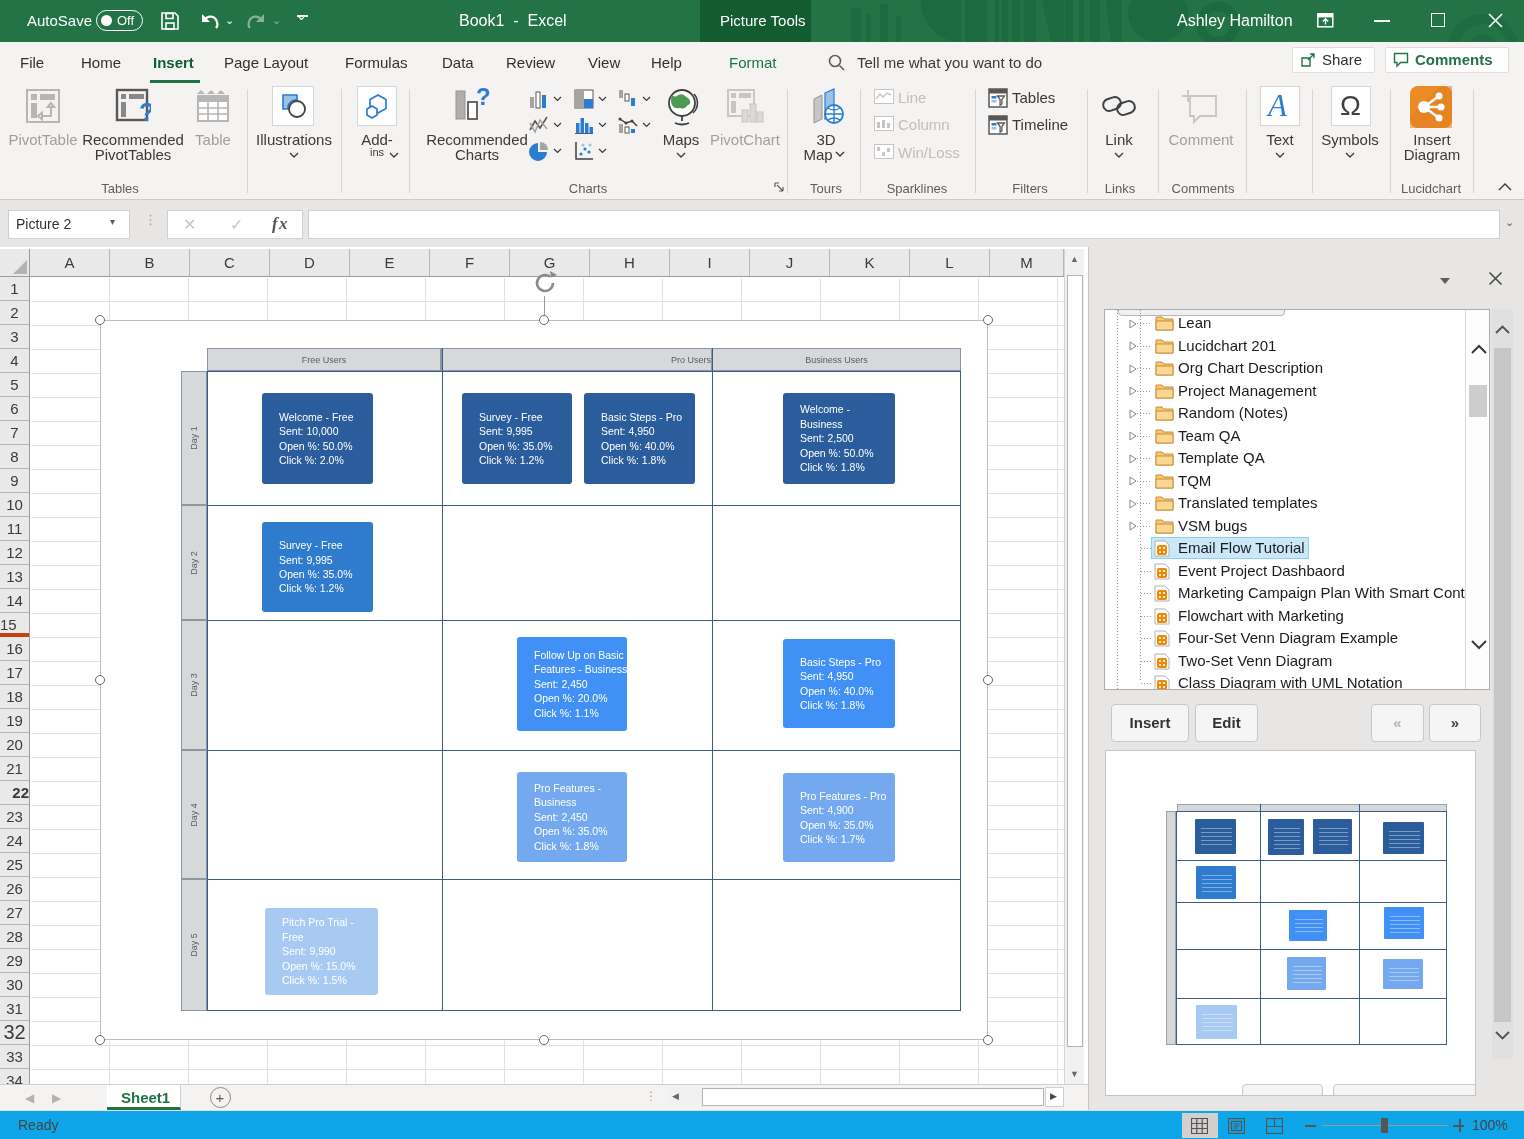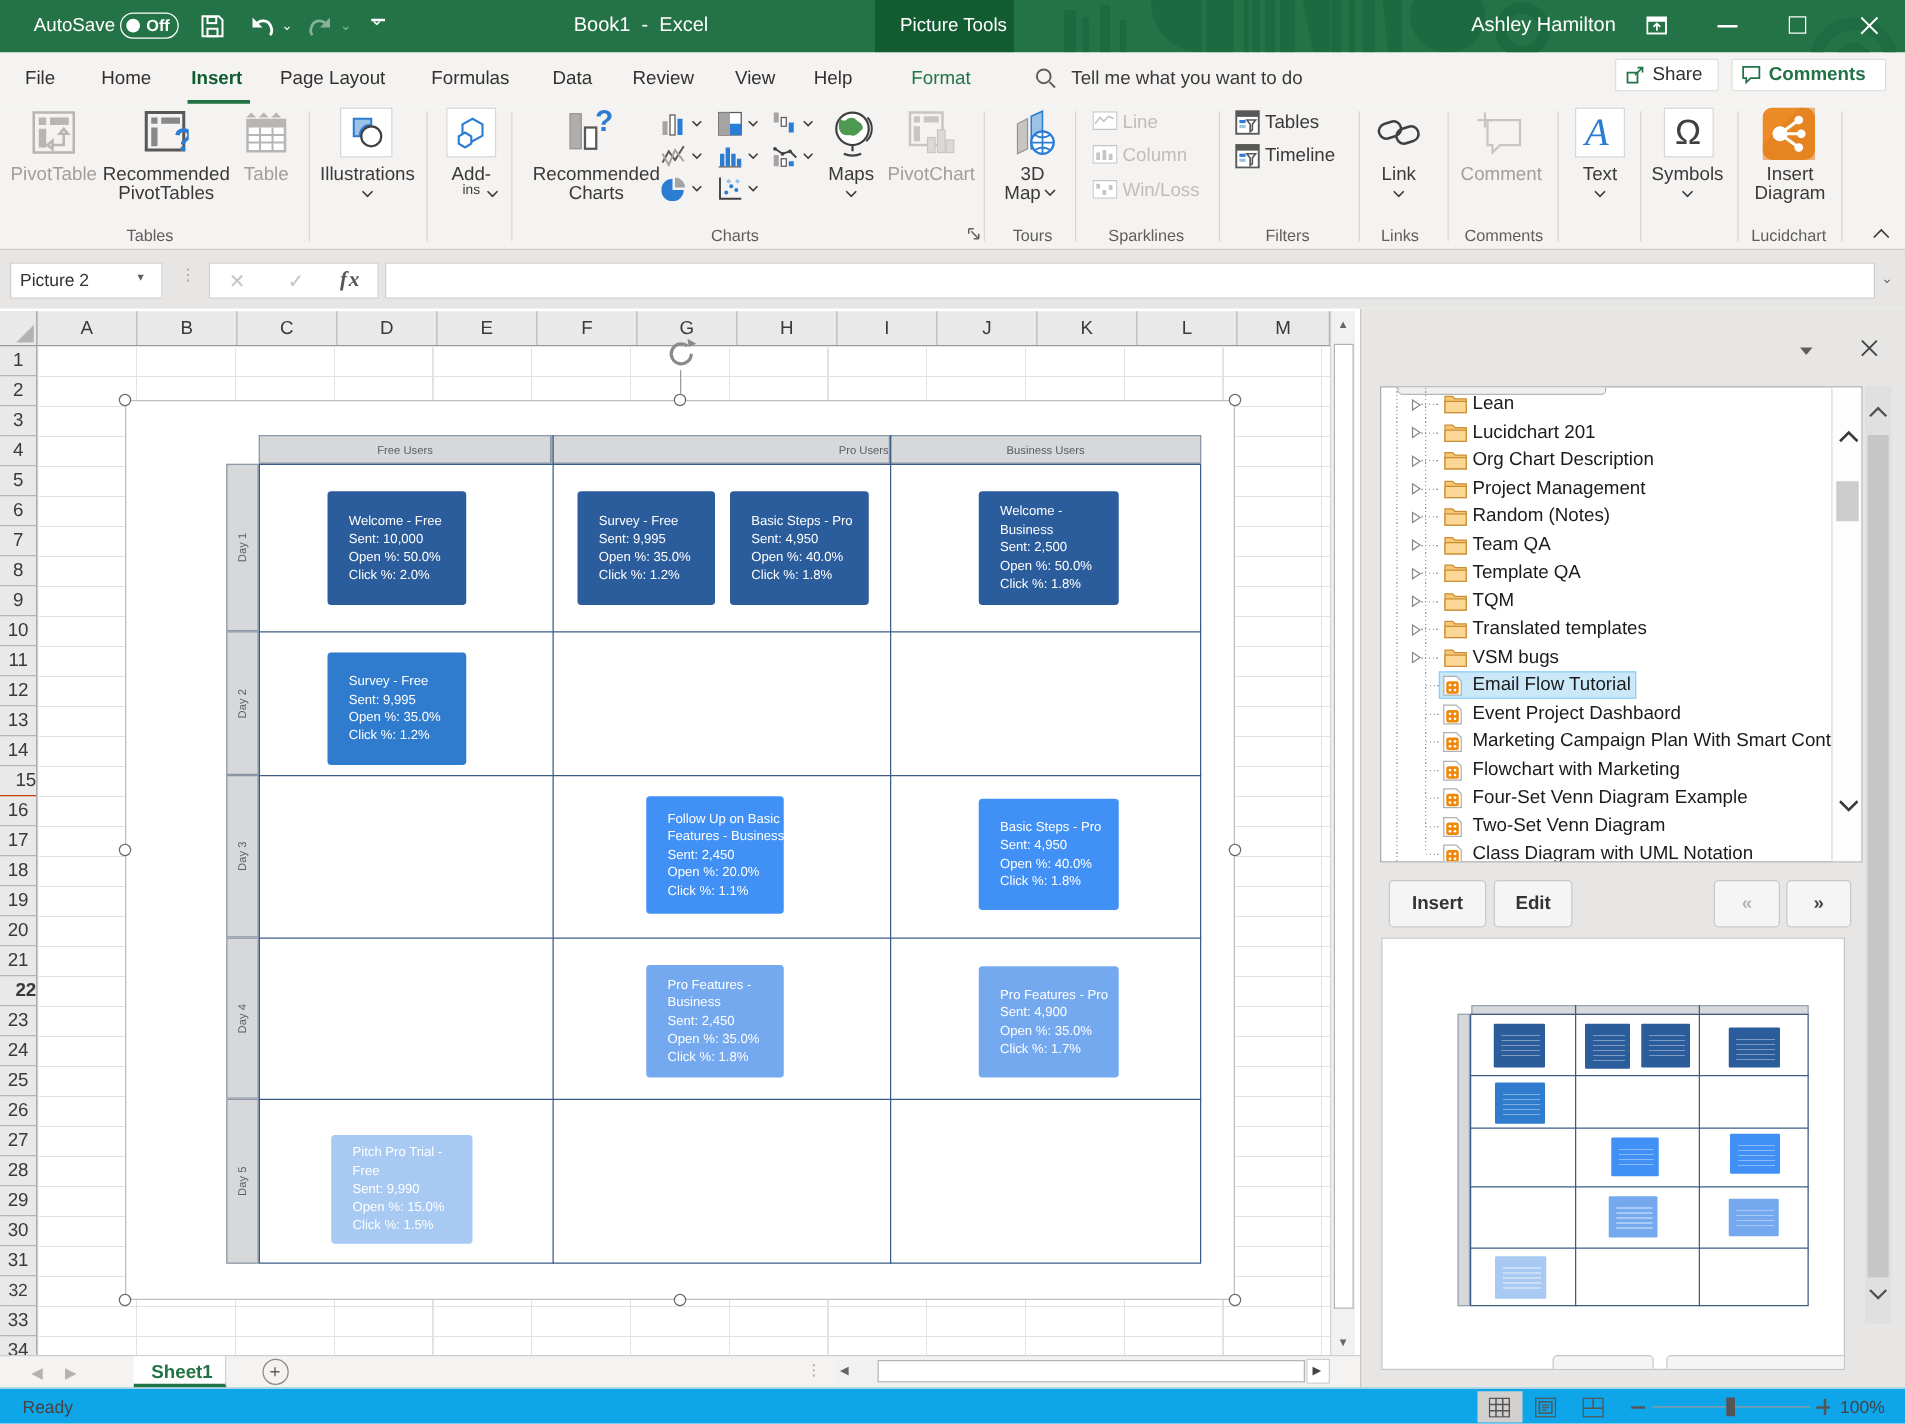--- a/index.html
+++ b/index.html
@@ -24,21 +24,21 @@
   <div class="abs" style="left:1065px;top:0;width:8px;height:42px;background:#1d6940;"></div>
     <div class="abs" style="left:1079px;top:0;width:5px;height:42px;background:#1d6940;"></div>
     <div class="abs" style="left:1090px;top:0;width:10px;height:42px;background:#1d6940;"></div>
     <div class="abs" style="left:1106px;top:0;width:16px;height:42px;background:#1d6940;clip-path:polygon(0 0,100% 0,100% 100%,30% 100%);"></div>
     <div class="abs" style="left:1128px;top:-16px;width:60px;height:58px;background:#1d6940;border-radius:50%;"></div>
     <div class="abs" style="left:1196px;top:2px;width:44px;height:44px;border-radius:50%;border:9px solid #1d6940;"></div>
   <div class="abs" style="left:1448px;top:14px;width:70px;height:70px;border-radius:50%;border:10px solid #1f6c42;"></div>
   <div class="abs" style="left:1468px;top:34px;width:30px;height:30px;background:#1f6c42;border-radius:50%;"></div>
 
   <div class="tt" style="left:27px;top:12px;color:#fff;font-size:15px;">AutoSave</div>
-  <div class="abs" style="left:96px;top:10px;width:47px;height:21px;border:1px solid #fff;border-radius:11px;font-weight:bold;">
+  <div class="abs" style="left:96px;top:10px;width:47px;height:21px;border:1px solid #fff;border-radius:11px;">
     <div class="abs" style="left:4px;top:4px;width:11px;height:11px;background:#fff;border-radius:50%;"></div>
     <div class="tt" style="left:20px;top:2px;color:#fff;font-size:13px;">Off</div>
   </div>
   <svg class="abs" style="left:160px;top:11px;" width="20" height="20" viewBox="0 0 20 20">
       <path d="M2 2h13l3 3v13H2z" fill="none" stroke="#fff" stroke-width="1.6"></path>
       <rect x="6" y="12" width="8" height="6" fill="none" stroke="#fff" stroke-width="1.6"></rect>
       <rect x="6" y="2.5" width="7" height="5" fill="none" stroke="#fff" stroke-width="1.6"></rect>
     </svg>
   <svg class="abs" style="left:198px;top:9px;" width="23" height="23" viewBox="0 0 23 23">
       <path d="M4 5 v8 h8 z" fill="#fff"></path>
@@ -393,38 +393,38 @@
       <div class="abs" style="left:0;top:96px;width:29px;height:24px;border-bottom:1px solid #b8b6b4;color:#3b3a39;font-size:15px;text-align:center;line-height:23px;">5</div>
       <div class="abs" style="left:0;top:120px;width:29px;height:24px;border-bottom:1px solid #b8b6b4;color:#3b3a39;font-size:15px;text-align:center;line-height:23px;">6</div>
       <div class="abs" style="left:0;top:144px;width:29px;height:24px;border-bottom:1px solid #b8b6b4;color:#3b3a39;font-size:15px;text-align:center;line-height:23px;">7</div>
       <div class="abs" style="left:0;top:168px;width:29px;height:24px;border-bottom:1px solid #b8b6b4;color:#3b3a39;font-size:15px;text-align:center;line-height:23px;">8</div>
       <div class="abs" style="left:0;top:192px;width:29px;height:24px;border-bottom:1px solid #b8b6b4;color:#3b3a39;font-size:15px;text-align:center;line-height:23px;">9</div>
       <div class="abs" style="left:0;top:216px;width:29px;height:24px;border-bottom:1px solid #b8b6b4;color:#3b3a39;font-size:15px;text-align:center;line-height:23px;">10</div>
       <div class="abs" style="left:0;top:240px;width:29px;height:24px;border-bottom:1px solid #b8b6b4;color:#3b3a39;font-size:15px;text-align:center;line-height:23px;">11</div>
       <div class="abs" style="left:0;top:264px;width:29px;height:24px;border-bottom:1px solid #b8b6b4;color:#3b3a39;font-size:15px;text-align:center;line-height:23px;">12</div>
       <div class="abs" style="left:0;top:288px;width:29px;height:24px;border-bottom:1px solid #b8b6b4;color:#3b3a39;font-size:15px;text-align:center;line-height:23px;">13</div>
       <div class="abs" style="left:0;top:312px;width:29px;height:24px;border-bottom:1px solid #b8b6b4;color:#3b3a39;font-size:15px;text-align:center;line-height:23px;">14</div>
-      <div class="abs" style="left:0;top:336px;width:29px;height:24px;border-bottom:1px solid #c2410c;color:#3b3a39;font-size:15px;text-align:right;line-height:23px;">15</div>
+      <div class="abs" style="left:0;top:336px;width:29px;height:24px;border-bottom:4px solid #c2410c;color:#3b3a39;font-size:15px;text-align:left;line-height:23px;">15</div>
       <div class="abs" style="left:0;top:360px;width:29px;height:24px;border-bottom:1px solid #b8b6b4;color:#3b3a39;font-size:15px;text-align:center;line-height:23px;">16</div>
       <div class="abs" style="left:0;top:384px;width:29px;height:24px;border-bottom:1px solid #b8b6b4;color:#3b3a39;font-size:15px;text-align:center;line-height:23px;">17</div>
       <div class="abs" style="left:0;top:408px;width:29px;height:24px;border-bottom:1px solid #b8b6b4;color:#3b3a39;font-size:15px;text-align:center;line-height:23px;">18</div>
       <div class="abs" style="left:0;top:432px;width:29px;height:24px;border-bottom:1px solid #b8b6b4;color:#3b3a39;font-size:15px;text-align:center;line-height:23px;">19</div>
       <div class="abs" style="left:0;top:456px;width:29px;height:24px;border-bottom:1px solid #b8b6b4;color:#3b3a39;font-size:15px;text-align:center;line-height:23px;">20</div>
       <div class="abs" style="left:0;top:480px;width:29px;height:24px;border-bottom:1px solid #b8b6b4;color:#3b3a39;font-size:15px;text-align:center;line-height:23px;">21</div>
       <div class="abs" style="left:0;top:504px;width:29px;height:24px;border-bottom:1px solid #b8b6b4;color:#3b3a39;font-size:15px;text-align:right;line-height:23px;font-weight:bold;">22</div>
       <div class="abs" style="left:0;top:528px;width:29px;height:24px;border-bottom:1px solid #b8b6b4;color:#3b3a39;font-size:15px;text-align:center;line-height:23px;">23</div>
       <div class="abs" style="left:0;top:552px;width:29px;height:24px;border-bottom:1px solid #b8b6b4;color:#3b3a39;font-size:15px;text-align:center;line-height:23px;">24</div>
       <div class="abs" style="left:0;top:576px;width:29px;height:24px;border-bottom:1px solid #b8b6b4;color:#3b3a39;font-size:15px;text-align:center;line-height:23px;">25</div>
       <div class="abs" style="left:0;top:600px;width:29px;height:24px;border-bottom:1px solid #b8b6b4;color:#3b3a39;font-size:15px;text-align:center;line-height:23px;">26</div>
       <div class="abs" style="left:0;top:624px;width:29px;height:24px;border-bottom:1px solid #b8b6b4;color:#3b3a39;font-size:15px;text-align:center;line-height:23px;">27</div>
       <div class="abs" style="left:0;top:648px;width:29px;height:24px;border-bottom:1px solid #b8b6b4;color:#3b3a39;font-size:15px;text-align:center;line-height:23px;">28</div>
       <div class="abs" style="left:0;top:672px;width:29px;height:24px;border-bottom:1px solid #b8b6b4;color:#3b3a39;font-size:15px;text-align:center;line-height:23px;">29</div>
       <div class="abs" style="left:0;top:696px;width:29px;height:24px;border-bottom:1px solid #b8b6b4;color:#3b3a39;font-size:15px;text-align:center;line-height:23px;">30</div>
       <div class="abs" style="left:0;top:720px;width:29px;height:24px;border-bottom:1px solid #b8b6b4;color:#3b3a39;font-size:15px;text-align:center;line-height:23px;">31</div>
-      <div class="abs" style="left:0;top:744px;width:29px;height:24px;border-bottom:1px solid #b8b6b4;color:#3b3a39;font-size:14px;text-align:center;line-height:23px;">32</div>
+      <div class="abs" style="left:0;top:744px;width:29px;height:24px;border-bottom:1px solid #b8b6b4;color:#3b3a39;font-size:20px;text-align:center;line-height:23px;">32</div>
       <div class="abs" style="left:0;top:768px;width:29px;height:24px;border-bottom:1px solid #b8b6b4;color:#3b3a39;font-size:15px;text-align:center;line-height:23px;">33</div>
       <div class="abs" style="left:0;top:792px;width:29px;height:24px;border-bottom:1px solid #b8b6b4;color:#3b3a39;font-size:15px;text-align:center;line-height:23px;">34</div>
     </div>
   <div class="abs" style="left:0;top:2px;width:30px;height:28px;background:#e9e9e9;border-right:1px solid #9e9c9a;border-bottom:1px solid #9e9c9a;">
     <div class="abs" style="right:2px;bottom:2px;width:0;height:0;border-left:14px solid transparent;border-bottom:14px solid #b5b3b1;"></div>
   </div>
 
   <div class="abs" id="cells" style="left:31px;top:31px;width:1033px;height:806px;background:
     repeating-linear-gradient(to right, transparent 0px, transparent 78px, #e2e2e2 78px, #e2e2e2 79px),
     repeating-linear-gradient(to bottom, transparent 0px, transparent 23px, #e2e2e2 23px, #e2e2e2 24px);"></div>

